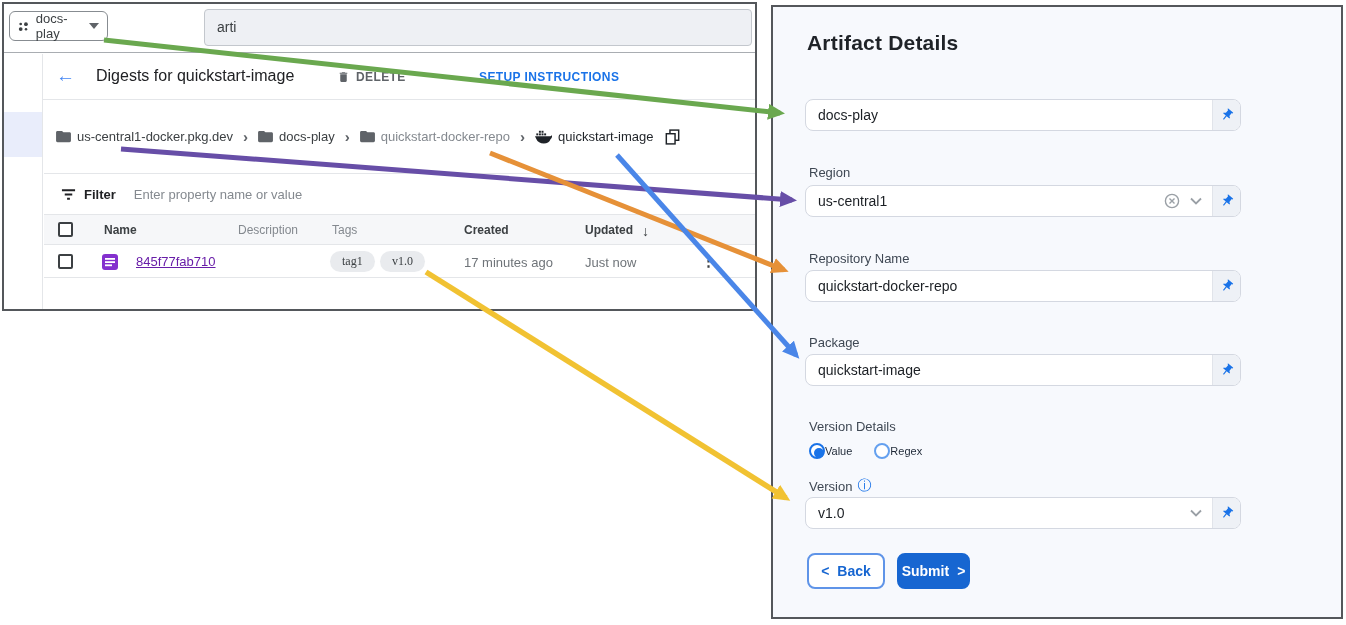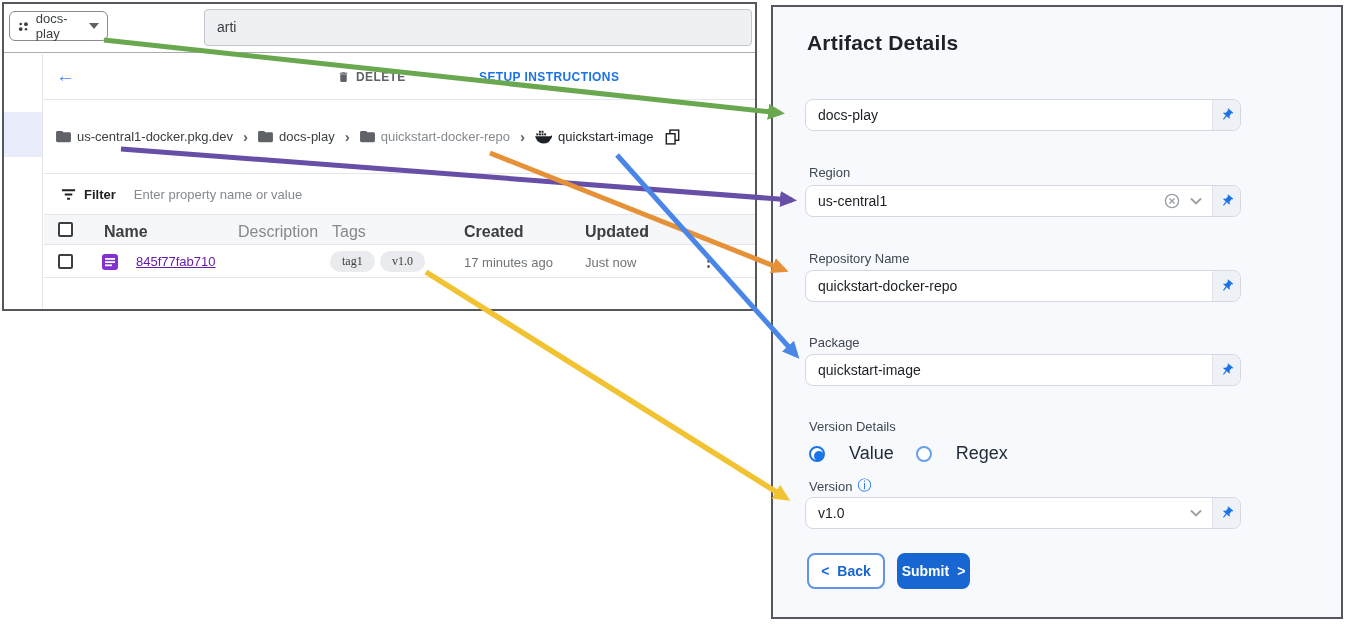--- a/index.html
+++ b/index.html
@@ -28,40 +28,40 @@
   .crumb .sep { color:#5f6368; font-size:15px; font-weight:bold; padding:0 2px; }
   .ci { display:flex; align-items:center; gap:6px; cursor:pointer; }
   .c-dark { color:#3c4043; } .c-mid { color:#84898f; } .c-last { color:#1f2328; }
 
   .filterrow { position:absolute; left:40px; top:169px; width:711px; height:41px; border-top:1px solid #e4e6e9; background:#fff; display:flex; align-items:center; }
   .filterlabel { font-size:13px; font-weight:bold; color:#202124; margin-left:8px; }
   .filterph { font-size:13px; color:#84898f; margin-left:18px; }
   .filtericonwrap { margin-left:17px; display:flex; align-items:center; }
 
   .thead { position:absolute; left:40px; top:210px; width:711px; height:31px; background:#f6f7f9; border-top:1px solid #e4e6e9; border-bottom:1px solid #e4e6e9; }
-  .th { position:absolute; top:8px; font-size:16px; }
+  .th { position:absolute; top:8px; font-size:12px; }
   .th-bold { font-weight:bold; color:#3c4043; }
   .th-gray { color:#84898f; }
   .trow { position:absolute; left:40px; top:242px; width:711px; height:32px; background:#fff; border-bottom:1px solid #e4e6e9; }
   .cb { position:absolute; width:15px; height:15px; border:2px solid #3c4043; border-radius:2px; background:#fff; cursor:pointer; }
   .digestlink { position:absolute; left:92px; top:8px; font-size:13px; color:#681da8; text-decoration:underline; cursor:pointer; }
   .chip { position:absolute; top:5px; height:21px; line-height:21px; padding:0 12px; background:#e9ebee; border-radius:11px; font-size:12px; color:#3c4043;font-family:Liberation Serif, serif; }
   .cellgray { position:absolute; top:9px; font-size:13px; color:#6f7479; }
   .kebab { position:absolute; left:657px; top:6px; font-size:15px; color:#3c4043; font-weight:bold; cursor:pointer; letter-spacing:0; }
 
   
   .panel { position:absolute; left:771px; top:5px; width:572px; height:614px; border:2px solid #54575b; background:#f7f9fd; }
   .ptitle { position:absolute; left:34px; top:24px; font-size:21px; font-weight:800; color:#1f2328; letter-spacing:.2px; }
   .flabel { position:absolute; left:36px; font-size:13px; color:#3f4854; font-weight:500; display:flex; align-items:center; gap:5px; }
   .fld { position:absolute; left:32px; width:436px; height:32px; display:flex; background:#fff; border:1px solid #d4d8e1; border-radius:8px; overflow:hidden; }
   .fld .val { flex:1; display:flex; align-items:center; font-size:14px; color:#1b1f24; padding:0 12px; }
   .fld .trail { display:flex; align-items:center; gap:10px; padding-right:10px; }
   .fld .pincell { width:28px; border-left:1px solid #e1e4ea; background:#eef1f6; display:flex; align-items:center; justify-content:center; cursor:pointer; }
   .radiorow { position:absolute; left:36px; display:flex; align-items:center; gap:22px; }
-  .radio { display:flex; align-items:center; gap:24px; cursor:pointer; font-size:18px; color:#1f2937; }
+  .radio { display:flex; align-items:center; gap:0; cursor:pointer; font-size:11px; color:#1f2937; }
   .rdot { width:16px; height:16px; border-radius:50%; position:relative; }
   .rdot.on { border:2px solid #1a73e8; background:#fff; }
   .rdot.on::after { content:""; position:absolute; left:3px; top:3px; width:10px; height:10px; border-radius:50%; background:#1a73e8; }
   .rdot.off { border:2px solid #64a0ef; background:#fff; }
   .infoglyph { color:#1a73e8; font-size:14px; cursor:pointer; }
   .btn { position:absolute; top:546px; height:36px; border-radius:8px; font-size:14px; font-weight:bold; display:flex; align-items:center; justify-content:center; gap:8px; cursor:pointer; }
   .btn-back { left:34px; width:78px; background:#fff; border:2px solid #5f94e8; color:#1766d1; }
   .btn-submit { left:124px; width:73px; background:#1766d1; border:2px solid #1766d1; color:#fff; }
 
   .overlay { position:absolute; left:0; top:0; z-index:50; pointer-events:none; }
@@ -80,20 +80,21 @@
           <circle cx="8.9" cy="9" r="1.4" fill="#3c4043"></circle>
       </svg>
       <span class="proj-label">docs-play</span>
       <span class="caret"></span>
     </div>
     <div class="search">arti</div>
   </div>
 
   <div class="titlerow">
     <span class="backarrow">←</span>
+    <span class="pagetitle">Digests for quickstart-image</span>
     <span class="act act-delete">
       <svg width="13" height="14" viewBox="0 0 24 24">
         <path fill="#5f6368" d="M6 19c0 1.1.9 2 2 2h8c1.1 0 2-.9 2-2V7H6v12zM19 4h-3.5l-1-1h-5l-1 1H5v2h14V4z"></path>
       </svg>
       <span>DELETE</span>
     </span>
     <span class="act act-setup">SETUP INSTRUCTIONS</span>
   </div>
 
   <div class="sidecol">

